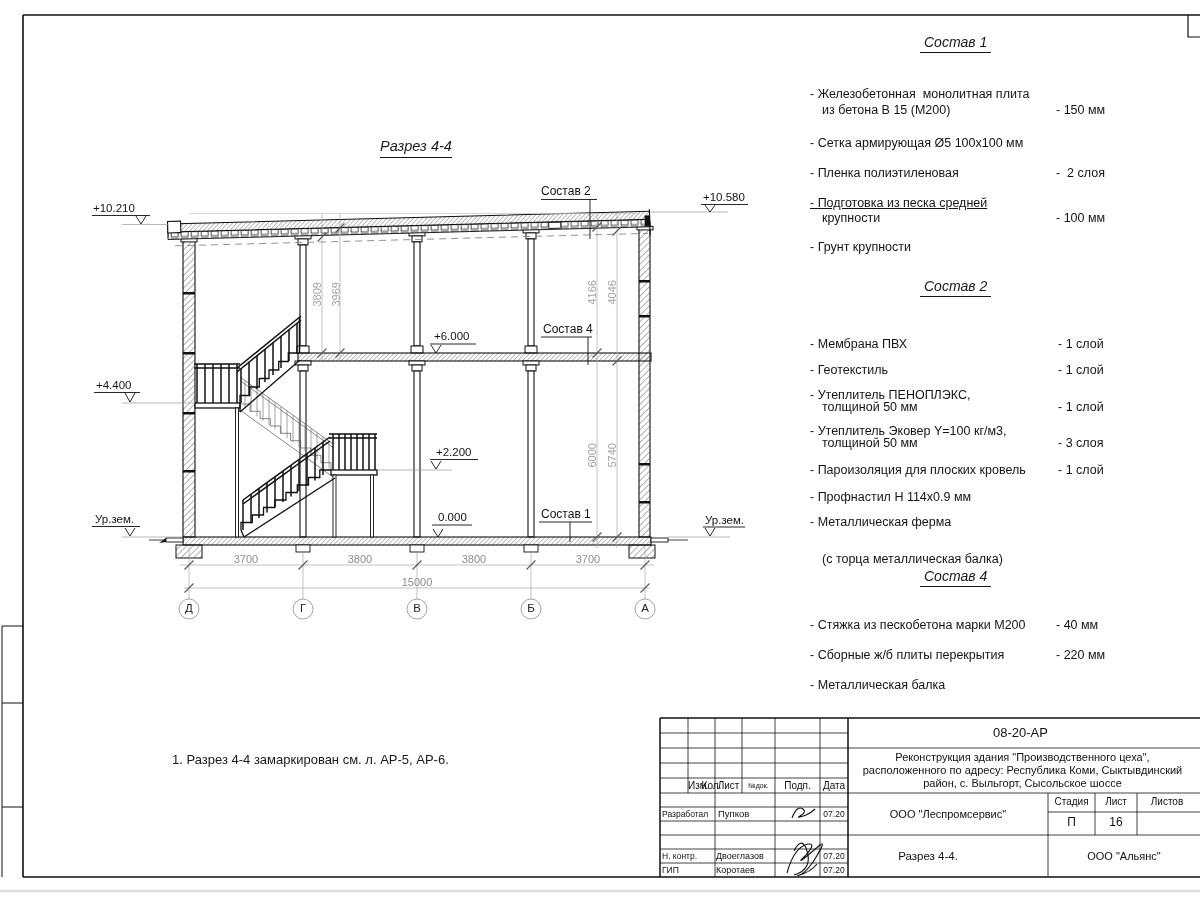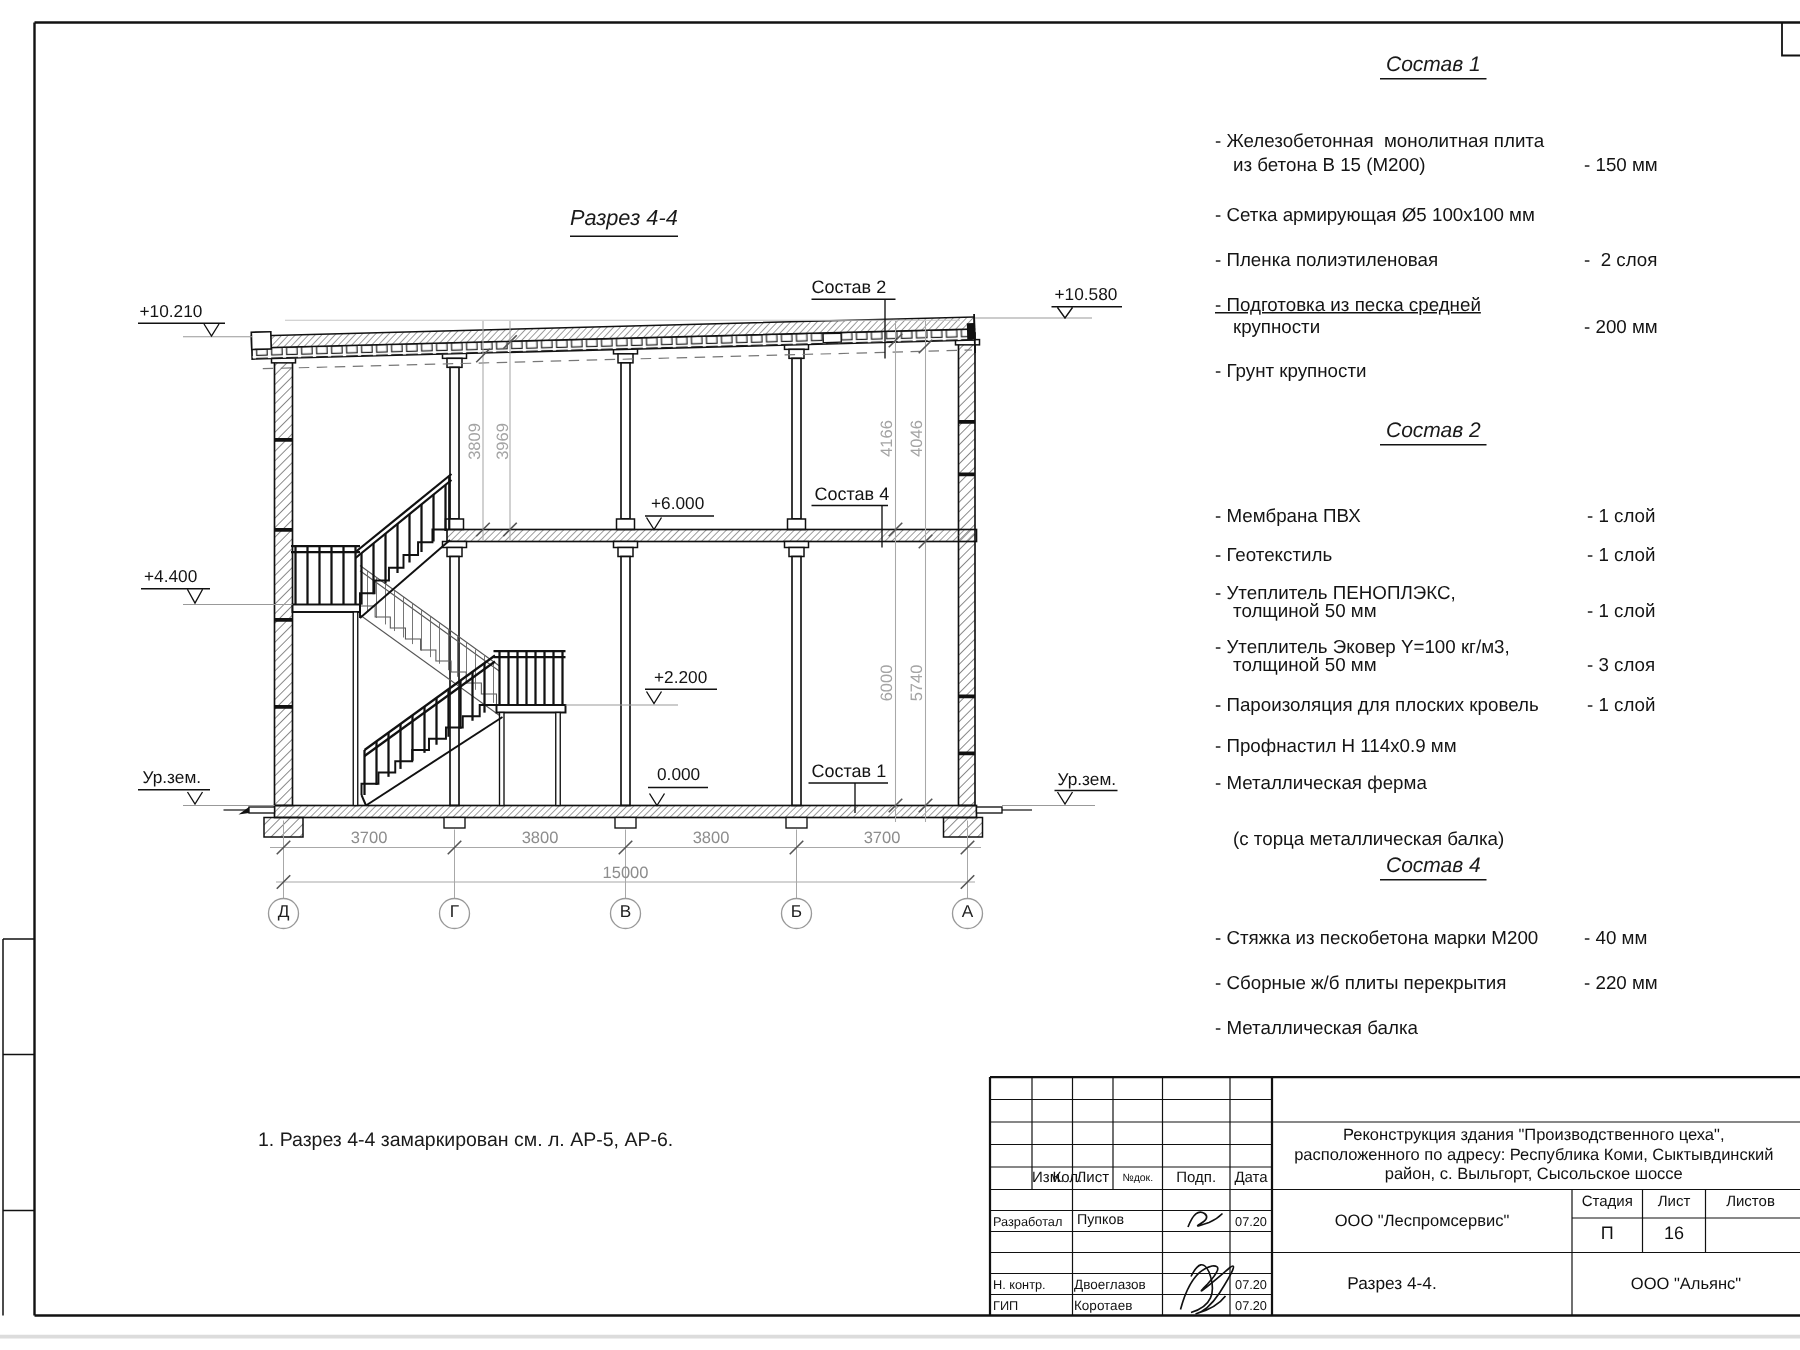--- a/index.html
+++ b/index.html
@@ -379,21 +379,21 @@
 
 <div class="t list-h" style="left:920px; top:34px;">Состав 1</div>
 <div class="t li" style="left:810px; top:87px;">- Железобетонная  монолитная плита</div>
 <div class="t li" style="left:822px; top:103px;">из бетона В 15 (М200)</div>
 <div class="t li" style="left:1056px; top:103px;">- 150 мм</div>
 <div class="t li" style="left:810px; top:136px;">- Сетка армирующая Ø5 100х100 мм</div>
 <div class="t li" style="left:810px; top:166px;">- Пленка полиэтиленовая</div>
 <div class="t li" style="left:1056px; top:166px;">-  2 слоя</div>
 <div class="t li" style="left:810px; top:196px;text-decoration:underline;">- Подготовка из песка средней</div>
 <div class="t li" style="left:822px; top:211px;">крупности</div>
-<div class="t li" style="left:1056px; top:211px;">- 200 мм</div>
+<div class="t li" style="left:1056px; top:211px;">- 100 мм</div>
 <div class="t li" style="left:810px; top:240px;">- Грунт крупности</div>
 
 <div class="t list-h" style="left:920px; top:278px;">Состав 2</div>
 <div class="t li" style="left:810px; top:337px;">- Мембрана ПВХ</div>
 <div class="t li" style="left:1058px; top:337px;">- 1 слой</div>
 <div class="t li" style="left:810px; top:363px;">- Геотекстиль</div>
 <div class="t li" style="left:1058px; top:363px;">- 1 слой</div>
 <div class="t li" style="left:810px; top:388px;">- Утеплитель ПЕНОПЛЭКС,</div>
 <div class="t li" style="left:822px; top:400px;">толщиной 50 мм</div>
 <div class="t li" style="left:1058px; top:400px;">- 1 слой</div>
@@ -406,20 +406,21 @@
 <div class="t li" style="left:810px; top:515px;">- Металлическая ферма</div>
 <div class="t li" style="left:822px; top:527px;margin-top:25px;">(с торца металлическая балка)</div>
 
 <div class="t list-h" style="left:920px; top:568px;">Состав 4</div>
 <div class="t li" style="left:810px; top:618px;">- Стяжка из пескобетона марки М200</div>
 <div class="t li" style="left:1056px; top:618px;">- 40 мм</div>
 <div class="t li" style="left:810px; top:648px;">- Сборные ж/б плиты перекрытия</div>
 <div class="t li" style="left:1056px; top:648px;">- 220 мм</div>
 <div class="t li" style="left:810px; top:678px;">- Металлическая балка</div>
 
+<div class="t tb tbc" style="left:848px; top:726px; width:345px; font-size:13px;">08-20-АР</div>
 <div class="t tb tbc" style="left:850px; top:751px; width:345px; font-size:11px;">Реконструкция здания "Производственного цеха",</div>
 <div class="t tb tbc" style="left:850px; top:777px; width:345px; font-size:11px;">район, с. Выльгорт, Сысольское шоссе</div>
 <div class="t tb tbc" style="left:850px; top:764px; width:345px; font-size:11px;">расположенного по адресу: Республика Коми, Сыктывдинский</div>
 
 <div class="t tb tbc" style="left:660px; top:780px; width:48px;padding-left:28px;">Изм.</div>
 <div class="t tb tbc" style="left:688px; top:780px; width:47px;">Кол.</div>
 <div class="t tb tbc" style="left:715px; top:780px; width:27px;">Лист</div>
 <div class="t tb tbc" style="left:742px; top:782px; width:33px; font-size:7px;">№док.</div>
 <div class="t tb tbc" style="left:775px; top:780px; width:45px;">Подп.</div>
 <div class="t tb tbc" style="left:820px; top:780px; width:28px;">Дата</div>

